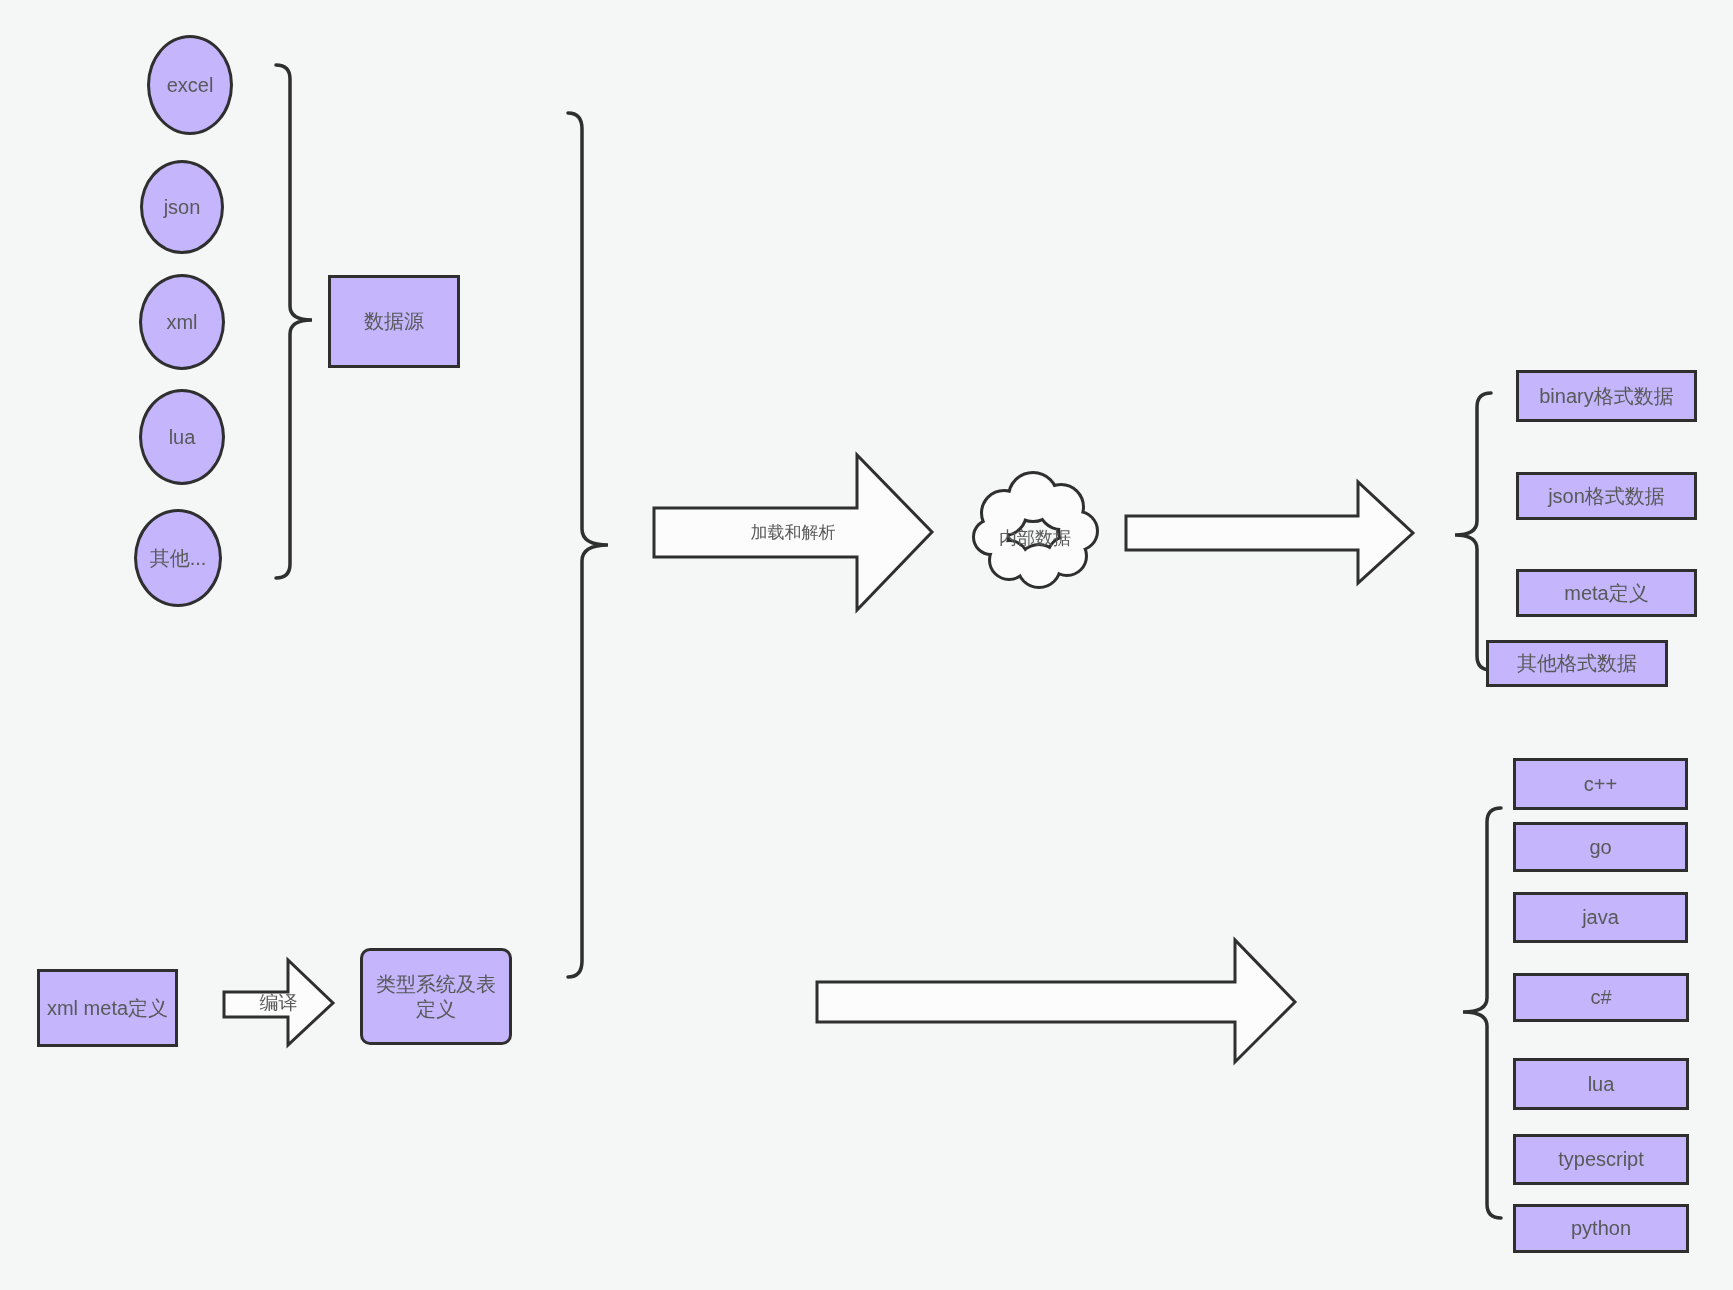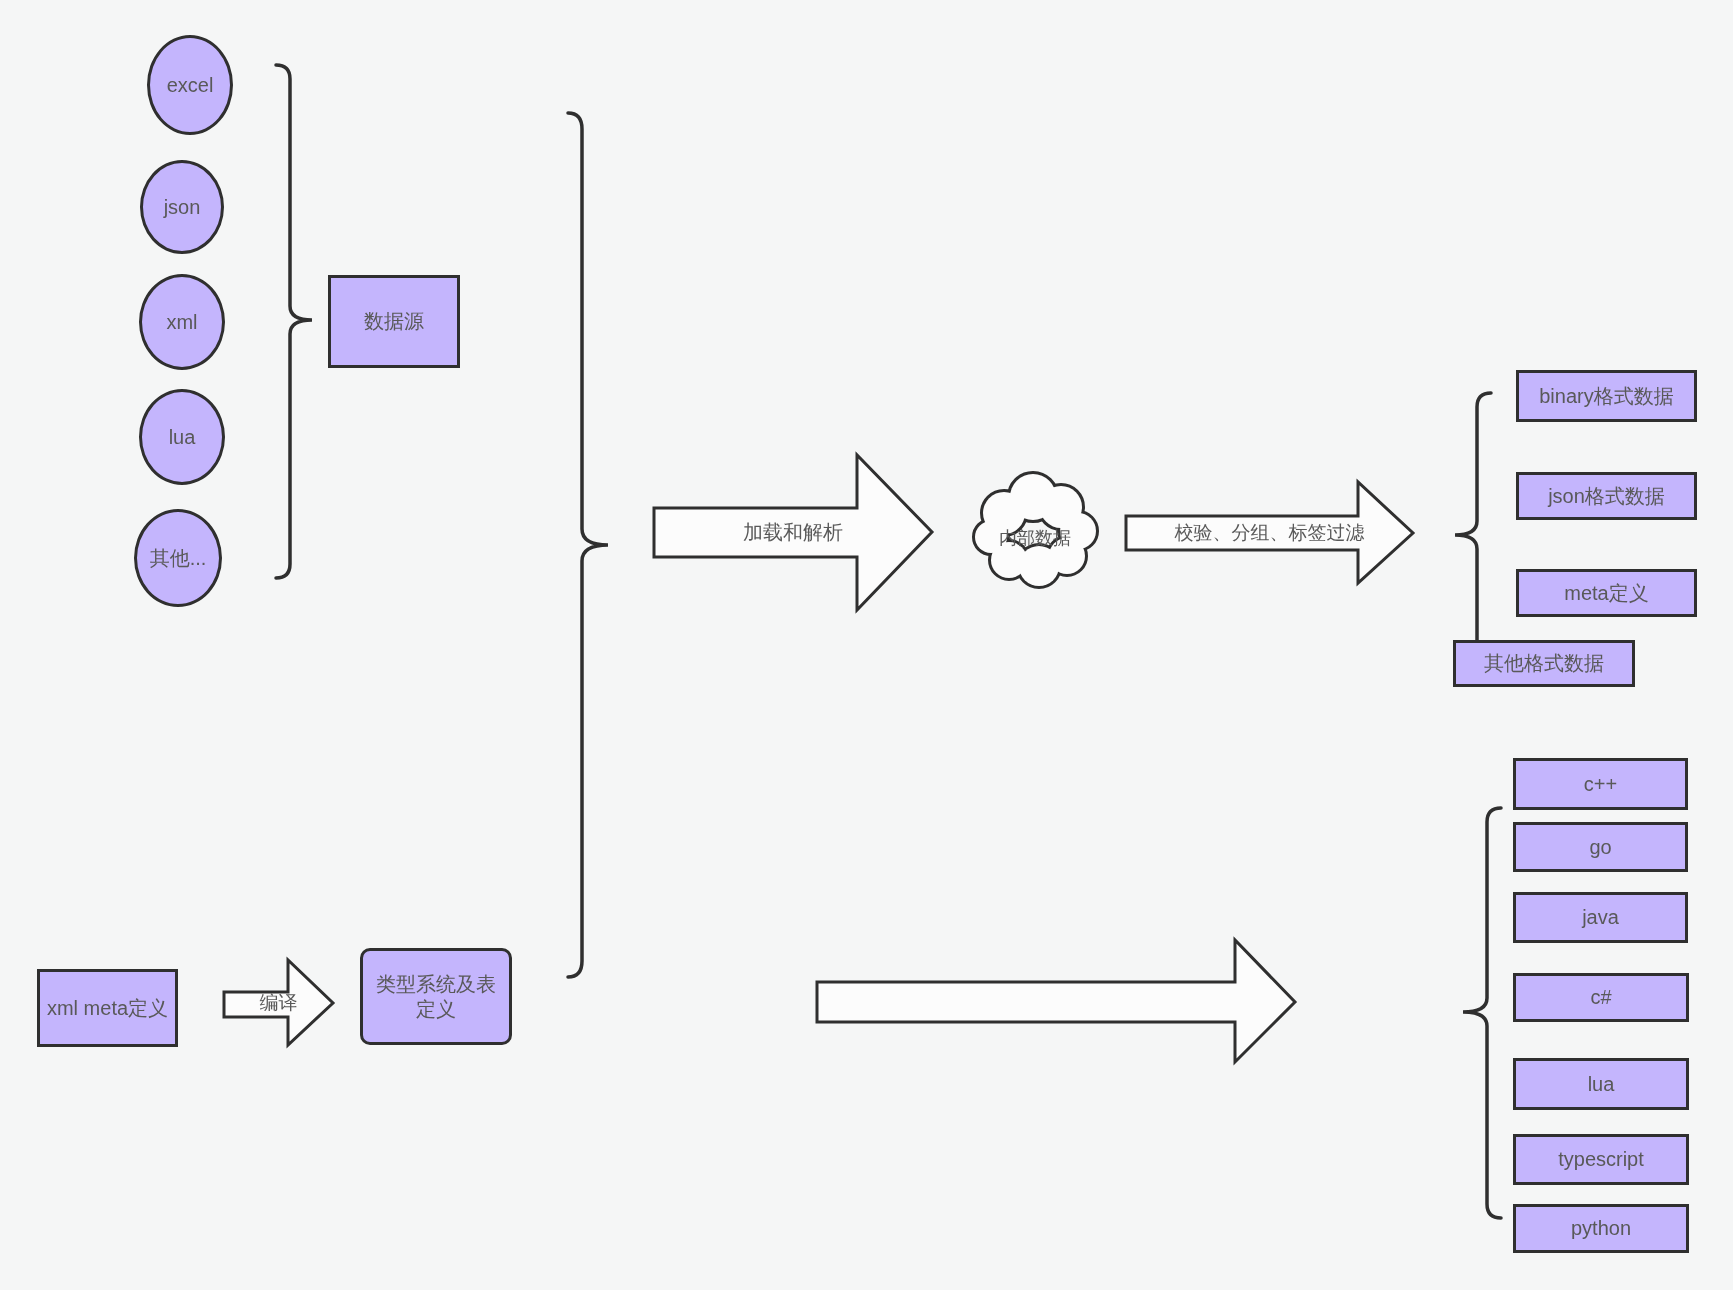--- a/index.html
+++ b/index.html
@@ -21,21 +21,21 @@
     text-align:center;
     font-size:20px;
     line-height:1.25;
   }
   .ellipse{border-radius:50%;}
   .rounded{border-radius:10px;}
   .lbl{
     position:absolute;
     display:flex;align-items:center;justify-content:center;
     text-align:center;
-    font-size:20px;
+    font-size:17px;
     color:#595959;
     pointer-events:none;
   }
   .lbl.small{font-size:19px;}
   .cloud-lbl{font-size:18px;}
 </style>
 </head>
 <body>
 
 <div class="canvas">
@@ -96,35 +96,34 @@
   </div>
   <div class="node ellipse" style="left:134px;top:509px;width:88px;height:98px">
     <span>其他...</span>
   </div>
 
   <div class="node" style="left:328px;top:275px;width:132px;height:93px">
     <span>数据源</span>
   </div>
 
   <div class="lbl" style="left:654px;top:508px;width:278px;height:49px">加载和解析</div>
-  <div class="lbl small" style="left:1126px;top:514px;width:287px;height:38px">校验、分组、标签过滤</div>
   <div class="lbl small" style="left:224px;top:988px;width:109px;height:30px">编译</div>
 
   <div class="lbl cloud-lbl" style="left:975px;top:503px;width:120px;height:70px">内部数据</div>
 
   <div class="node" style="left:1516px;top:370px;width:181px;height:52px">
     <span>binary格式数据</span>
   </div>
   <div class="node" style="left:1516px;top:472px;width:181px;height:48px">
     <span>json格式数据</span>
   </div>
   <div class="node" style="left:1516px;top:569px;width:181px;height:48px">
     <span>meta定义</span>
   </div>
-  <div class="node" style="left:1453px;top:640px;width:182px;height:47px">
+  <div class="node" style="left:1486px;top:640px;width:182px;height:47px">
     <span>其他格式数据</span>
   </div>
 
   <div class="node" style="left:37px;top:969px;width:141px;height:78px;padding:0 6px">
     <span>xml meta定义</span>
   </div>
   <div class="node rounded" style="left:360px;top:948px;width:152px;height:97px;padding:12px 9px">
     <span>类型系统及表定义</span>
   </div>
 

